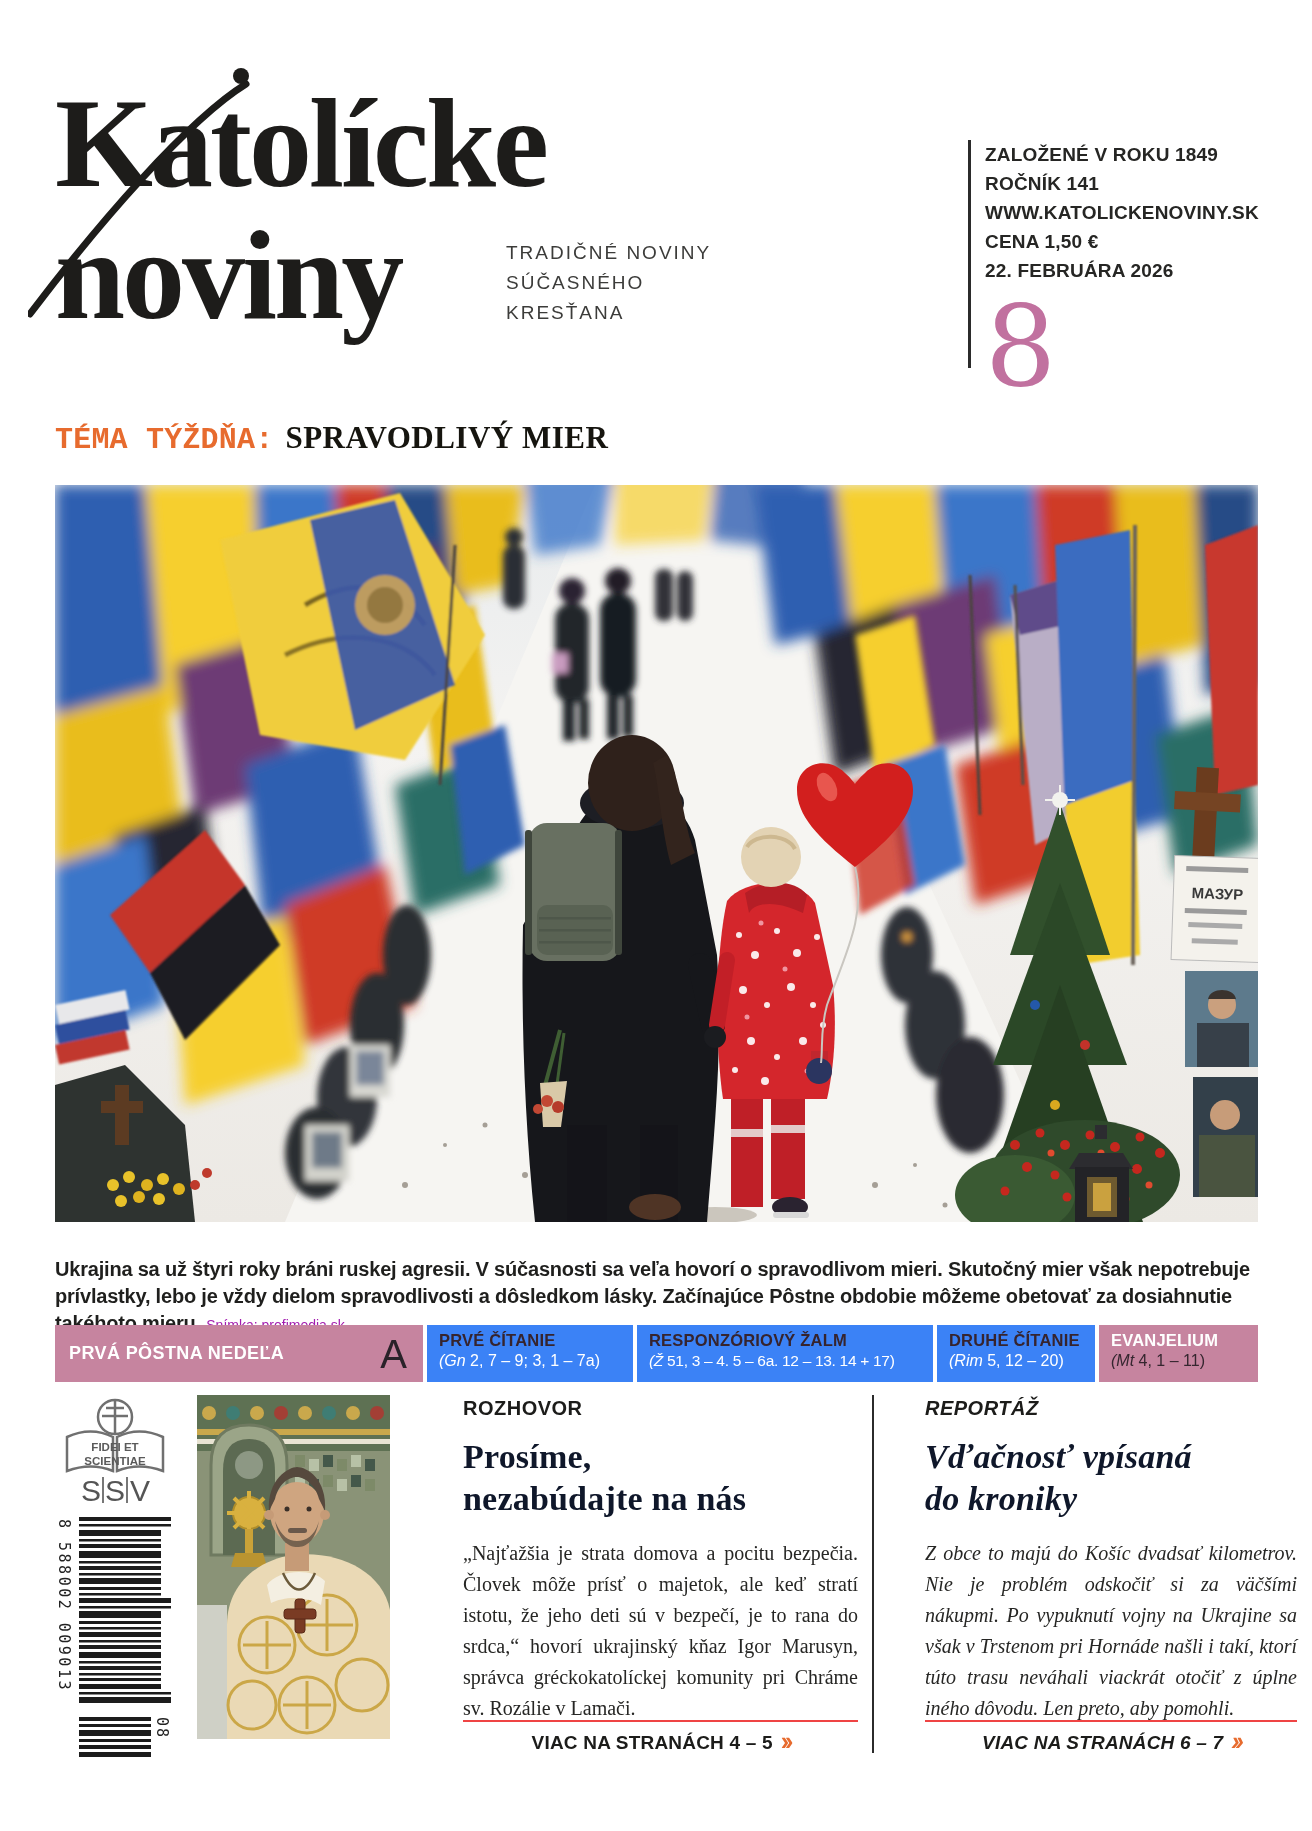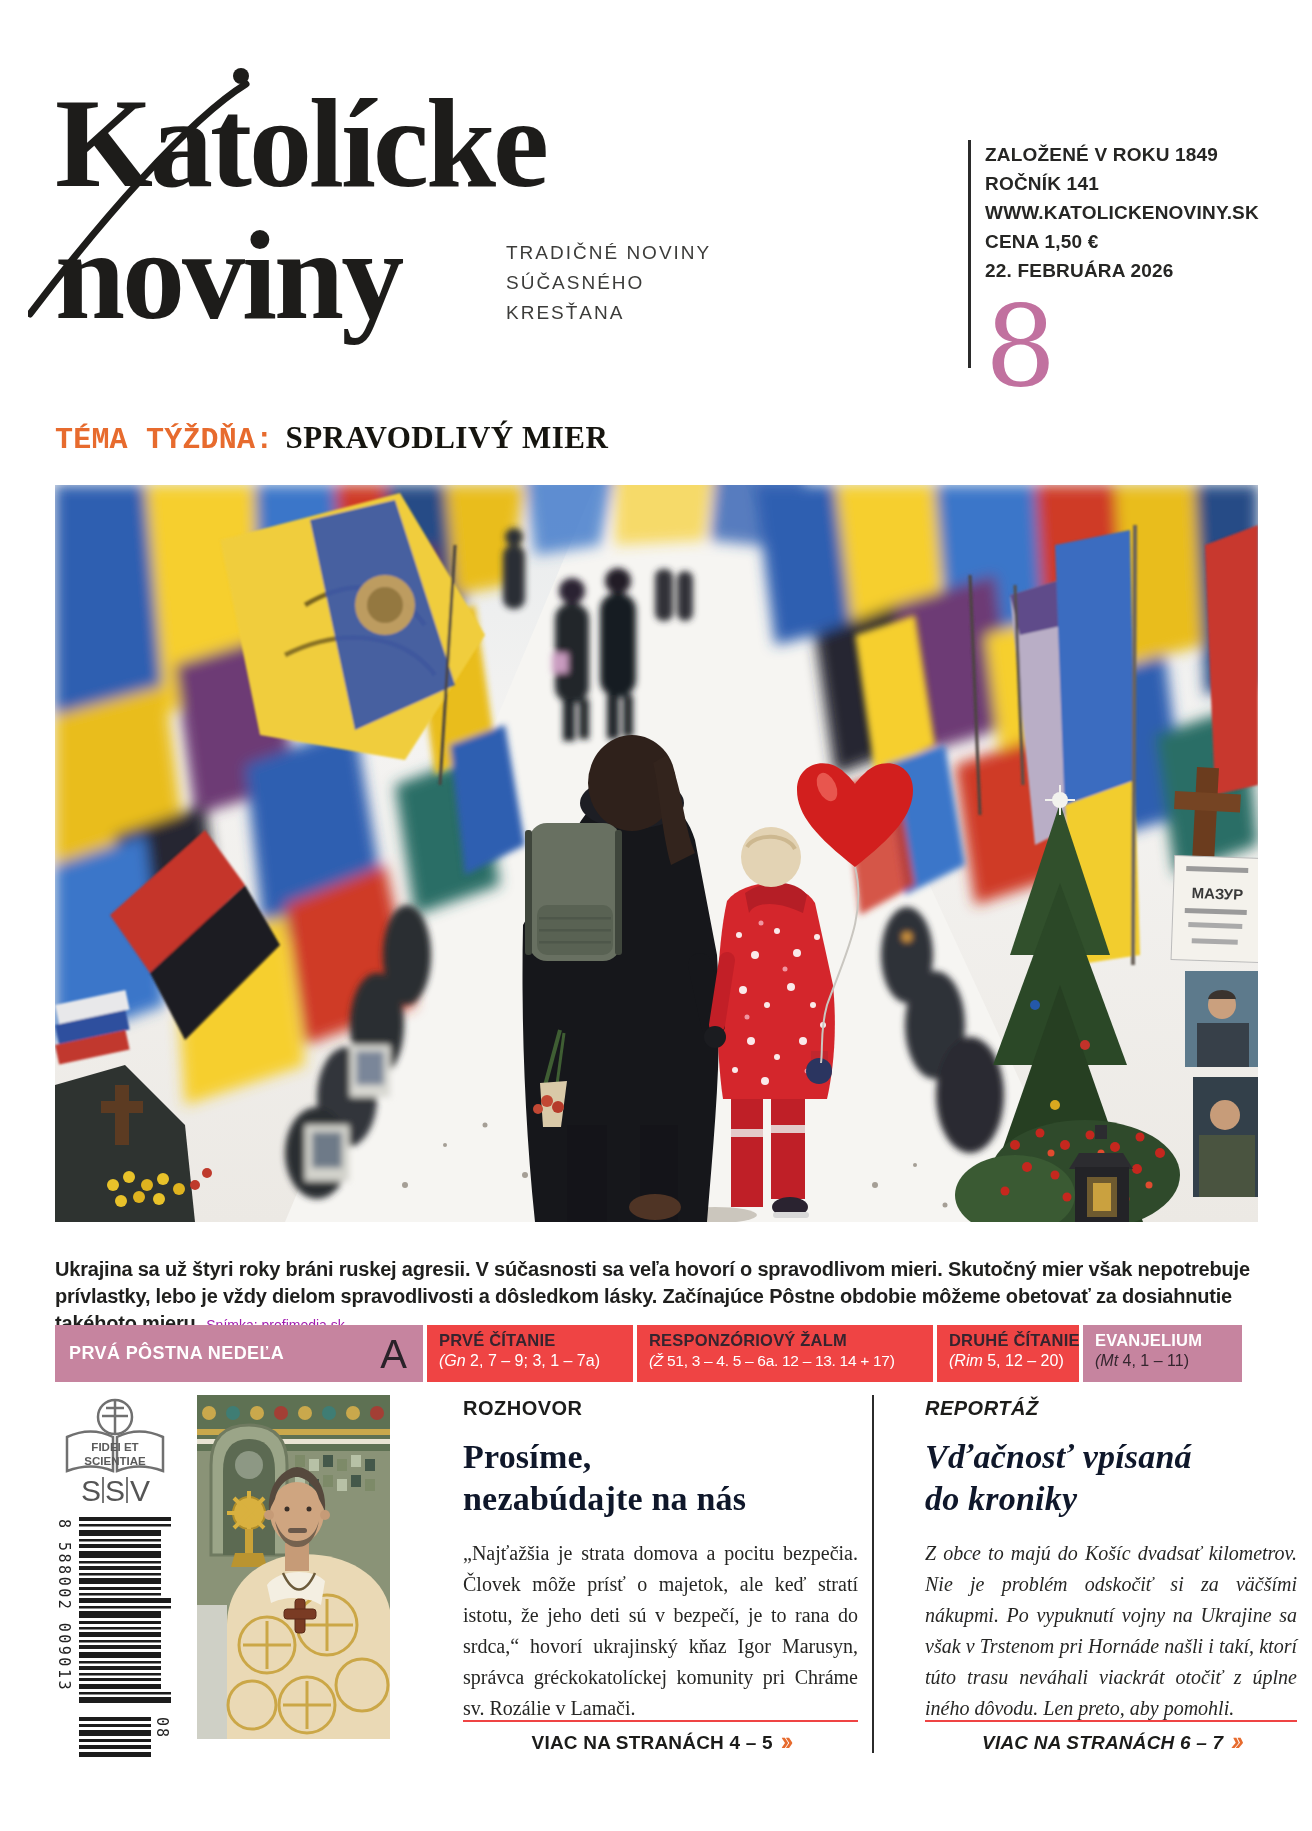--- a/index.html
+++ b/index.html
@@ -30,21 +30,21 @@
 
   
   .caption{position:absolute;left:55px;top:1236px;width:1203px;font-size:20px;font-weight:bold;
       line-height:27px;color:#1f1f1d;letter-spacing:-.2px;}
   .caption .credit{font-weight:400;color:#a21caf;font-size:14px;letter-spacing:0;}
 
   
   .lect{position:absolute;left:55px;top:1325px;width:1203px;height:57px;display:flex;gap:4px;}
   .seg{box-sizing:border-box;height:57px;padding:6px 10px 0 12px;overflow:hidden;}
   .seg.light{background:#c6849f;}
-  .seg.dark{background:#ef4444;}
+  .seg.dark{background:#3b82f6;}
   .seg .lab{font-size:16.5px;font-weight:bold;letter-spacing:.2px;white-space:nowrap;}
   .seg.dark .lab{color:#36242e;}
   .seg.light .lab{color:#ffffff;}
   .seg .ref{font-size:16px;color:#fff;white-space:nowrap;margin-top:2px;}
   .seg .ref .bk{font-style:italic;}
   .seg.light .ref{color:#35262f;}
   .seg.ref-tight .ref{font-size:15.5px;letter-spacing:-.3px;}
   .seg.first{display:flex;align-items:center;justify-content:space-between;padding:0 16px 0 14px;}
   .seg.first .sunday{font-size:18px;font-weight:bold;color:#fff;letter-spacing:.4px;}
   .seg.first .cycle{font-size:40px;color:#2a2229;font-weight:400;line-height:1;}
@@ -377,21 +377,21 @@
       <span class="cycle">A</span>
     </div>
     <div class="seg dark" style="width:206px">
       <div class="lab">PRVÉ ČÍTANIE</div>
       <div class="ref"><span class="bk">(Gn</span><span> 2, 7 – 9; 3, 1 – 7a)</span></div>
     </div>
     <div class="seg dark ref-tight" style="width:296px">
       <div class="lab">RESPONZÓRIOVÝ ŽALM</div>
       <div class="ref"><span class="bk">(Ž</span><span> 51, 3 – 4. 5 – 6a. 12 – 13. 14 + 17)</span></div>
     </div>
-    <div class="seg dark" style="width:142px">
+    <div class="seg dark" style="width:158px">
       <div class="lab">DRUHÉ ČÍTANIE</div>
       <div class="ref"><span class="bk">(Rim</span><span> 5, 12 – 20)</span></div>
     </div>
     <div class="seg light" style="width:159px">
       <div class="lab">EVANJELIUM</div>
       <div class="ref"><span class="bk">(Mt</span><span> 4, 1 – 11)</span></div>
     </div>
   </div>
 
   <section class="bottom">

